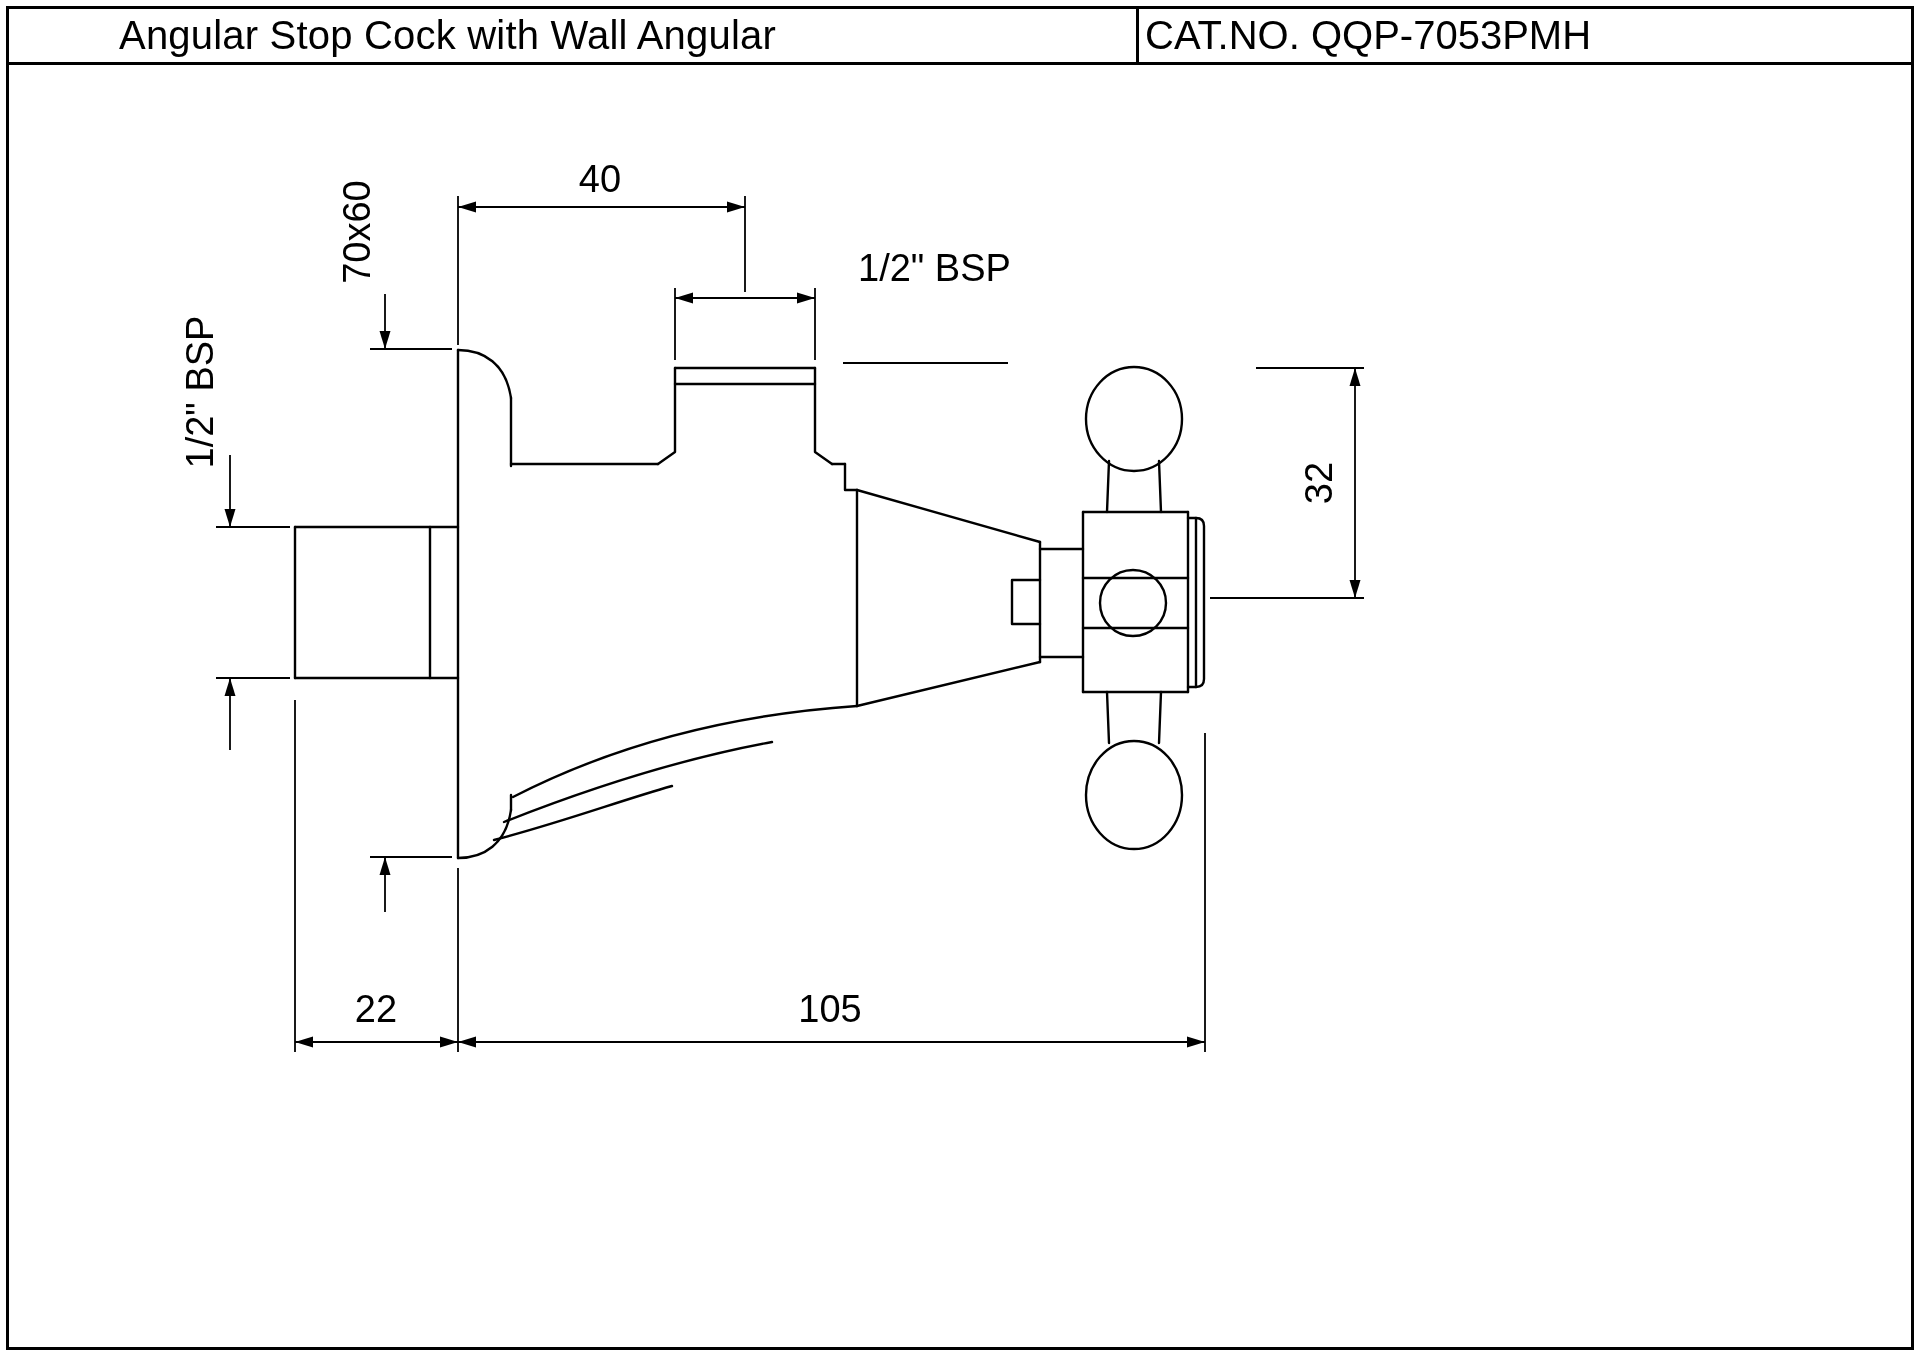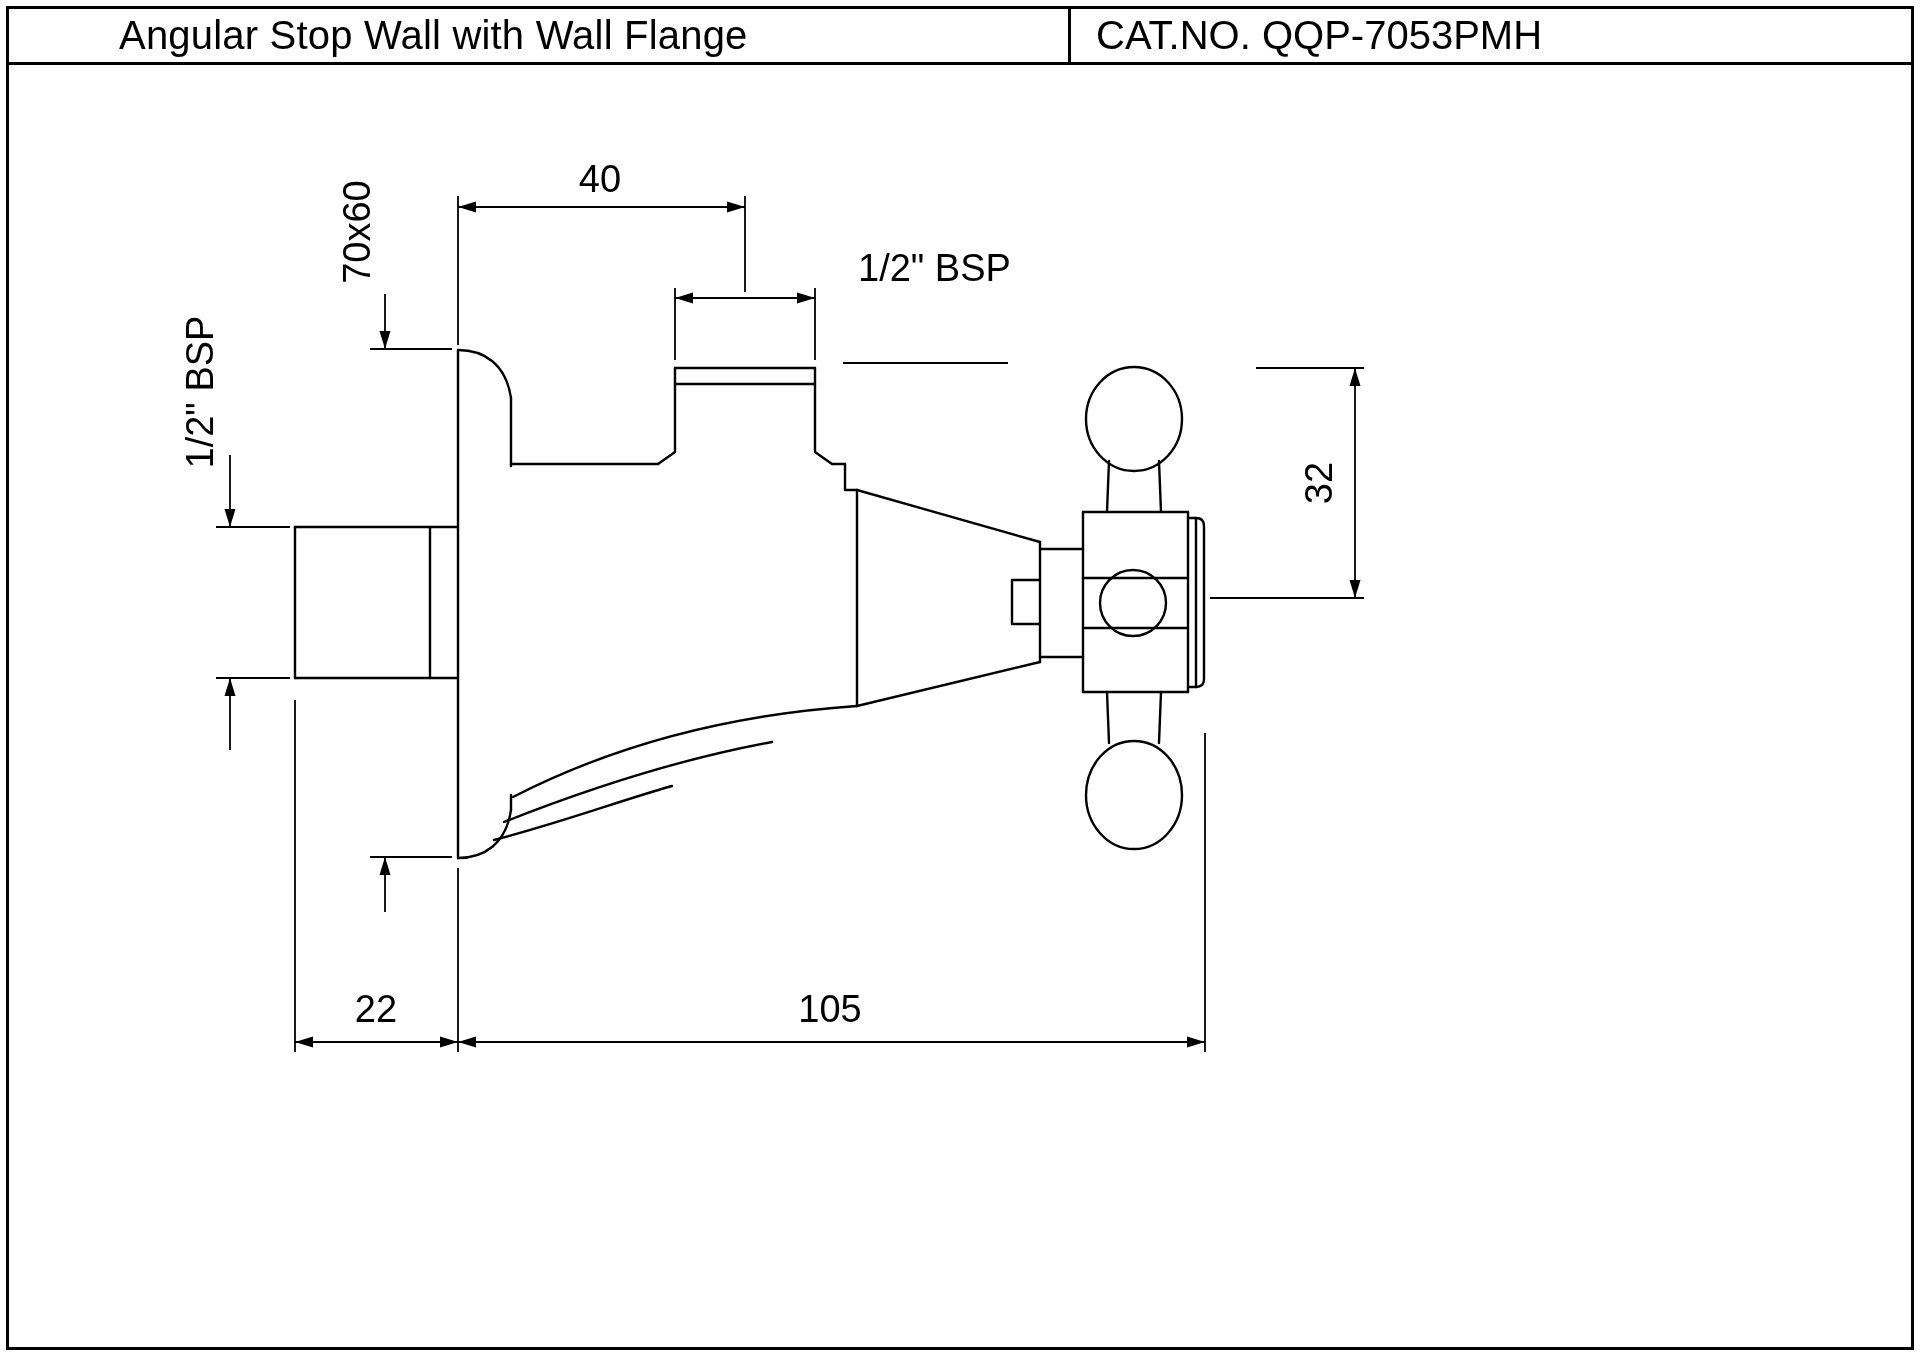--- a/index.html
+++ b/index.html
@@ -6,34 +6,34 @@
   body{
     width:1920px;height:1356px;position:relative;background:#ffffff;
     font-family:"Liberation Sans", sans-serif;color:#000;overflow:hidden;
   }
   .frame{position:absolute;inset:6px;border:3px solid #000;box-sizing:border-box;}
   .titlebar{
     position:absolute;left:9px;top:9px;right:9px;height:56px;
     border-bottom:3px solid #000;box-sizing:border-box;display:flex;align-items:stretch;
   }
   .cell-left{flex:1;display:flex;align-items:center;padding-left:110px;font-size:40px;letter-spacing:0.2px;}
-  .cell-right{width:843px;border-left:3px solid #000;box-sizing:border-box;display:flex;align-items:center;padding-left:25px;font-size:40px;}
+  .cell-right{width:775px;border-left:3px solid #000;box-sizing:border-box;display:flex;align-items:center;padding-left:6px;font-size:40px;}
   svg.drawing{position:absolute;left:0;top:0;}
   .obj{stroke:#000;stroke-width:2.4;fill:none;stroke-linecap:round;stroke-linejoin:round;}
   .dim{stroke:#000;stroke-width:1.8;fill:none;stroke-linecap:butt;}
   .arrow{fill:#000;stroke:none;}
   .dimtext{font-family:"Liberation Sans", sans-serif;font-size:38px;fill:#000;}
 </style>
 </head>
 <body>
 
 <div class="frame"></div>
 
 <div class="titlebar">
-  <div class="cell-left">Angular Stop Wall with Wall Flange</div>
+  <div class="cell-left">Angular Stop Cock with Wall Angular</div>
   <div class="cell-right">CAT.NO. QQP-7053PMH</div>
 </div>
 
 <svg class="drawing" width="1920" height="1356" viewBox="0 0 1920 1356" xmlns="http://www.w3.org/2000/svg">
 
   <g>
 
     <path class="obj" d="M458,350 L458,858"></path>
     <path class="obj" d="M458,350 C484,350 506,364 511,398"></path>
     <path class="obj" d="M458,858 C484,858 506,844 511,810"></path>

